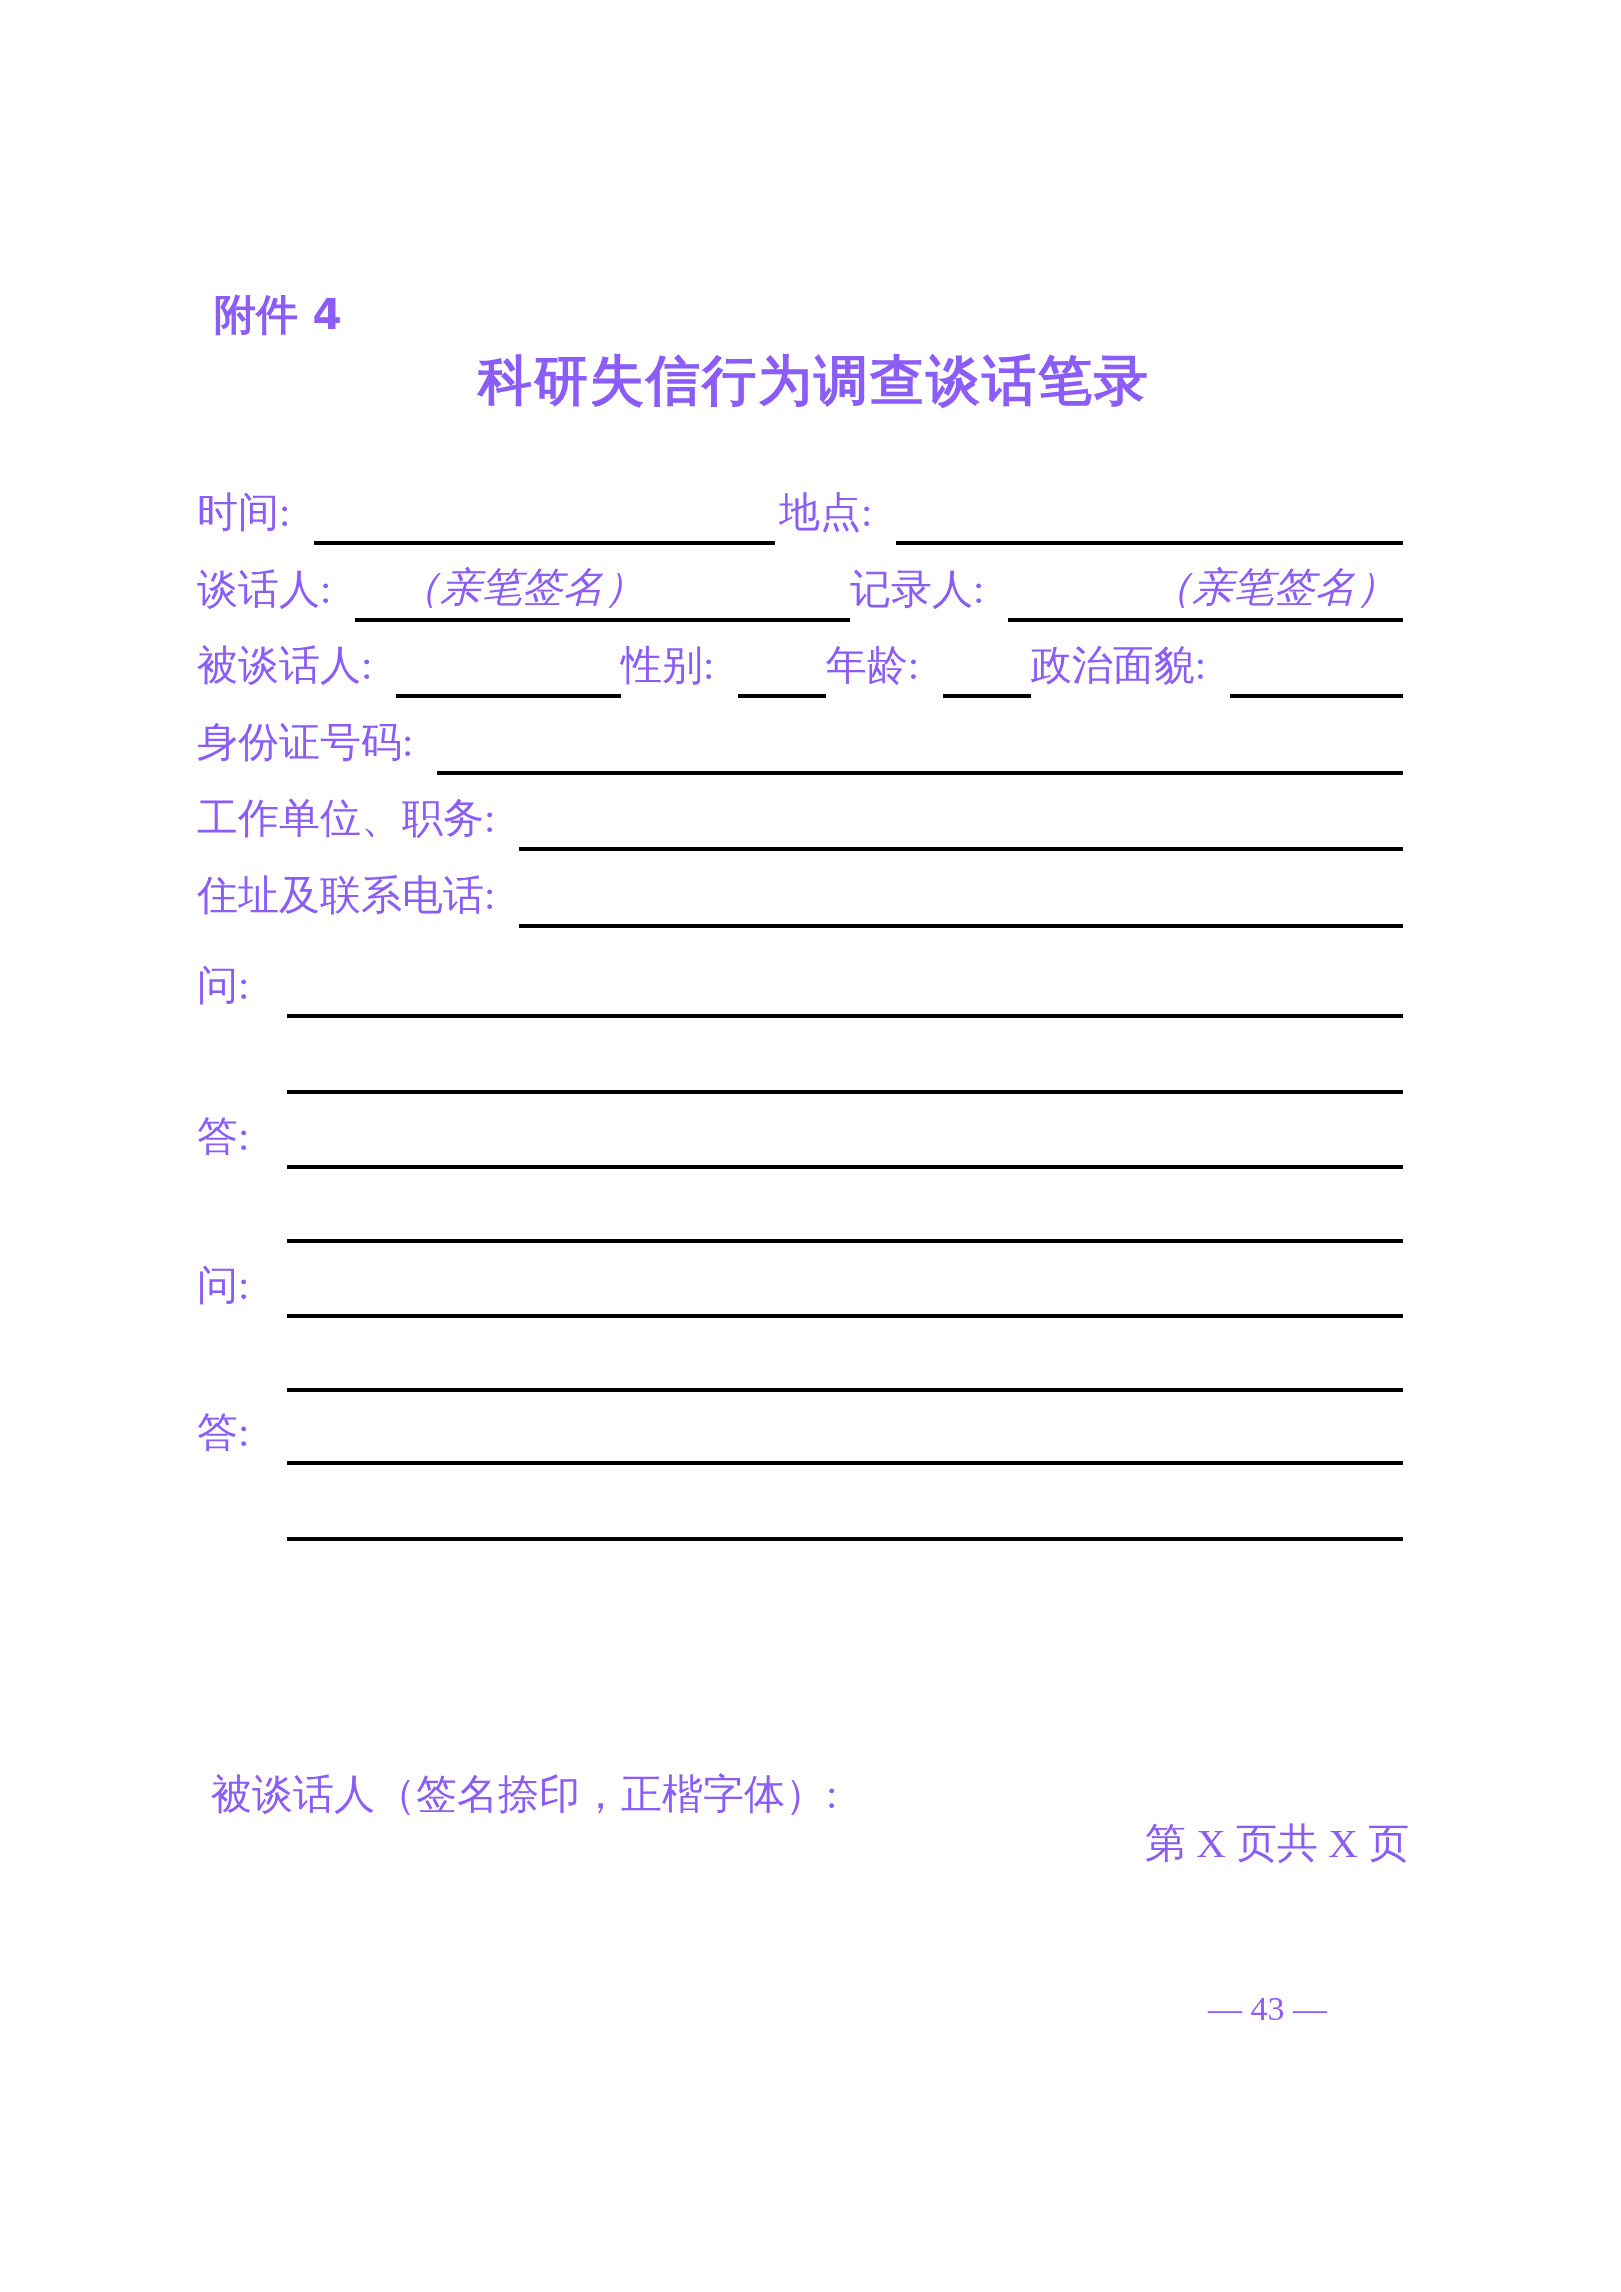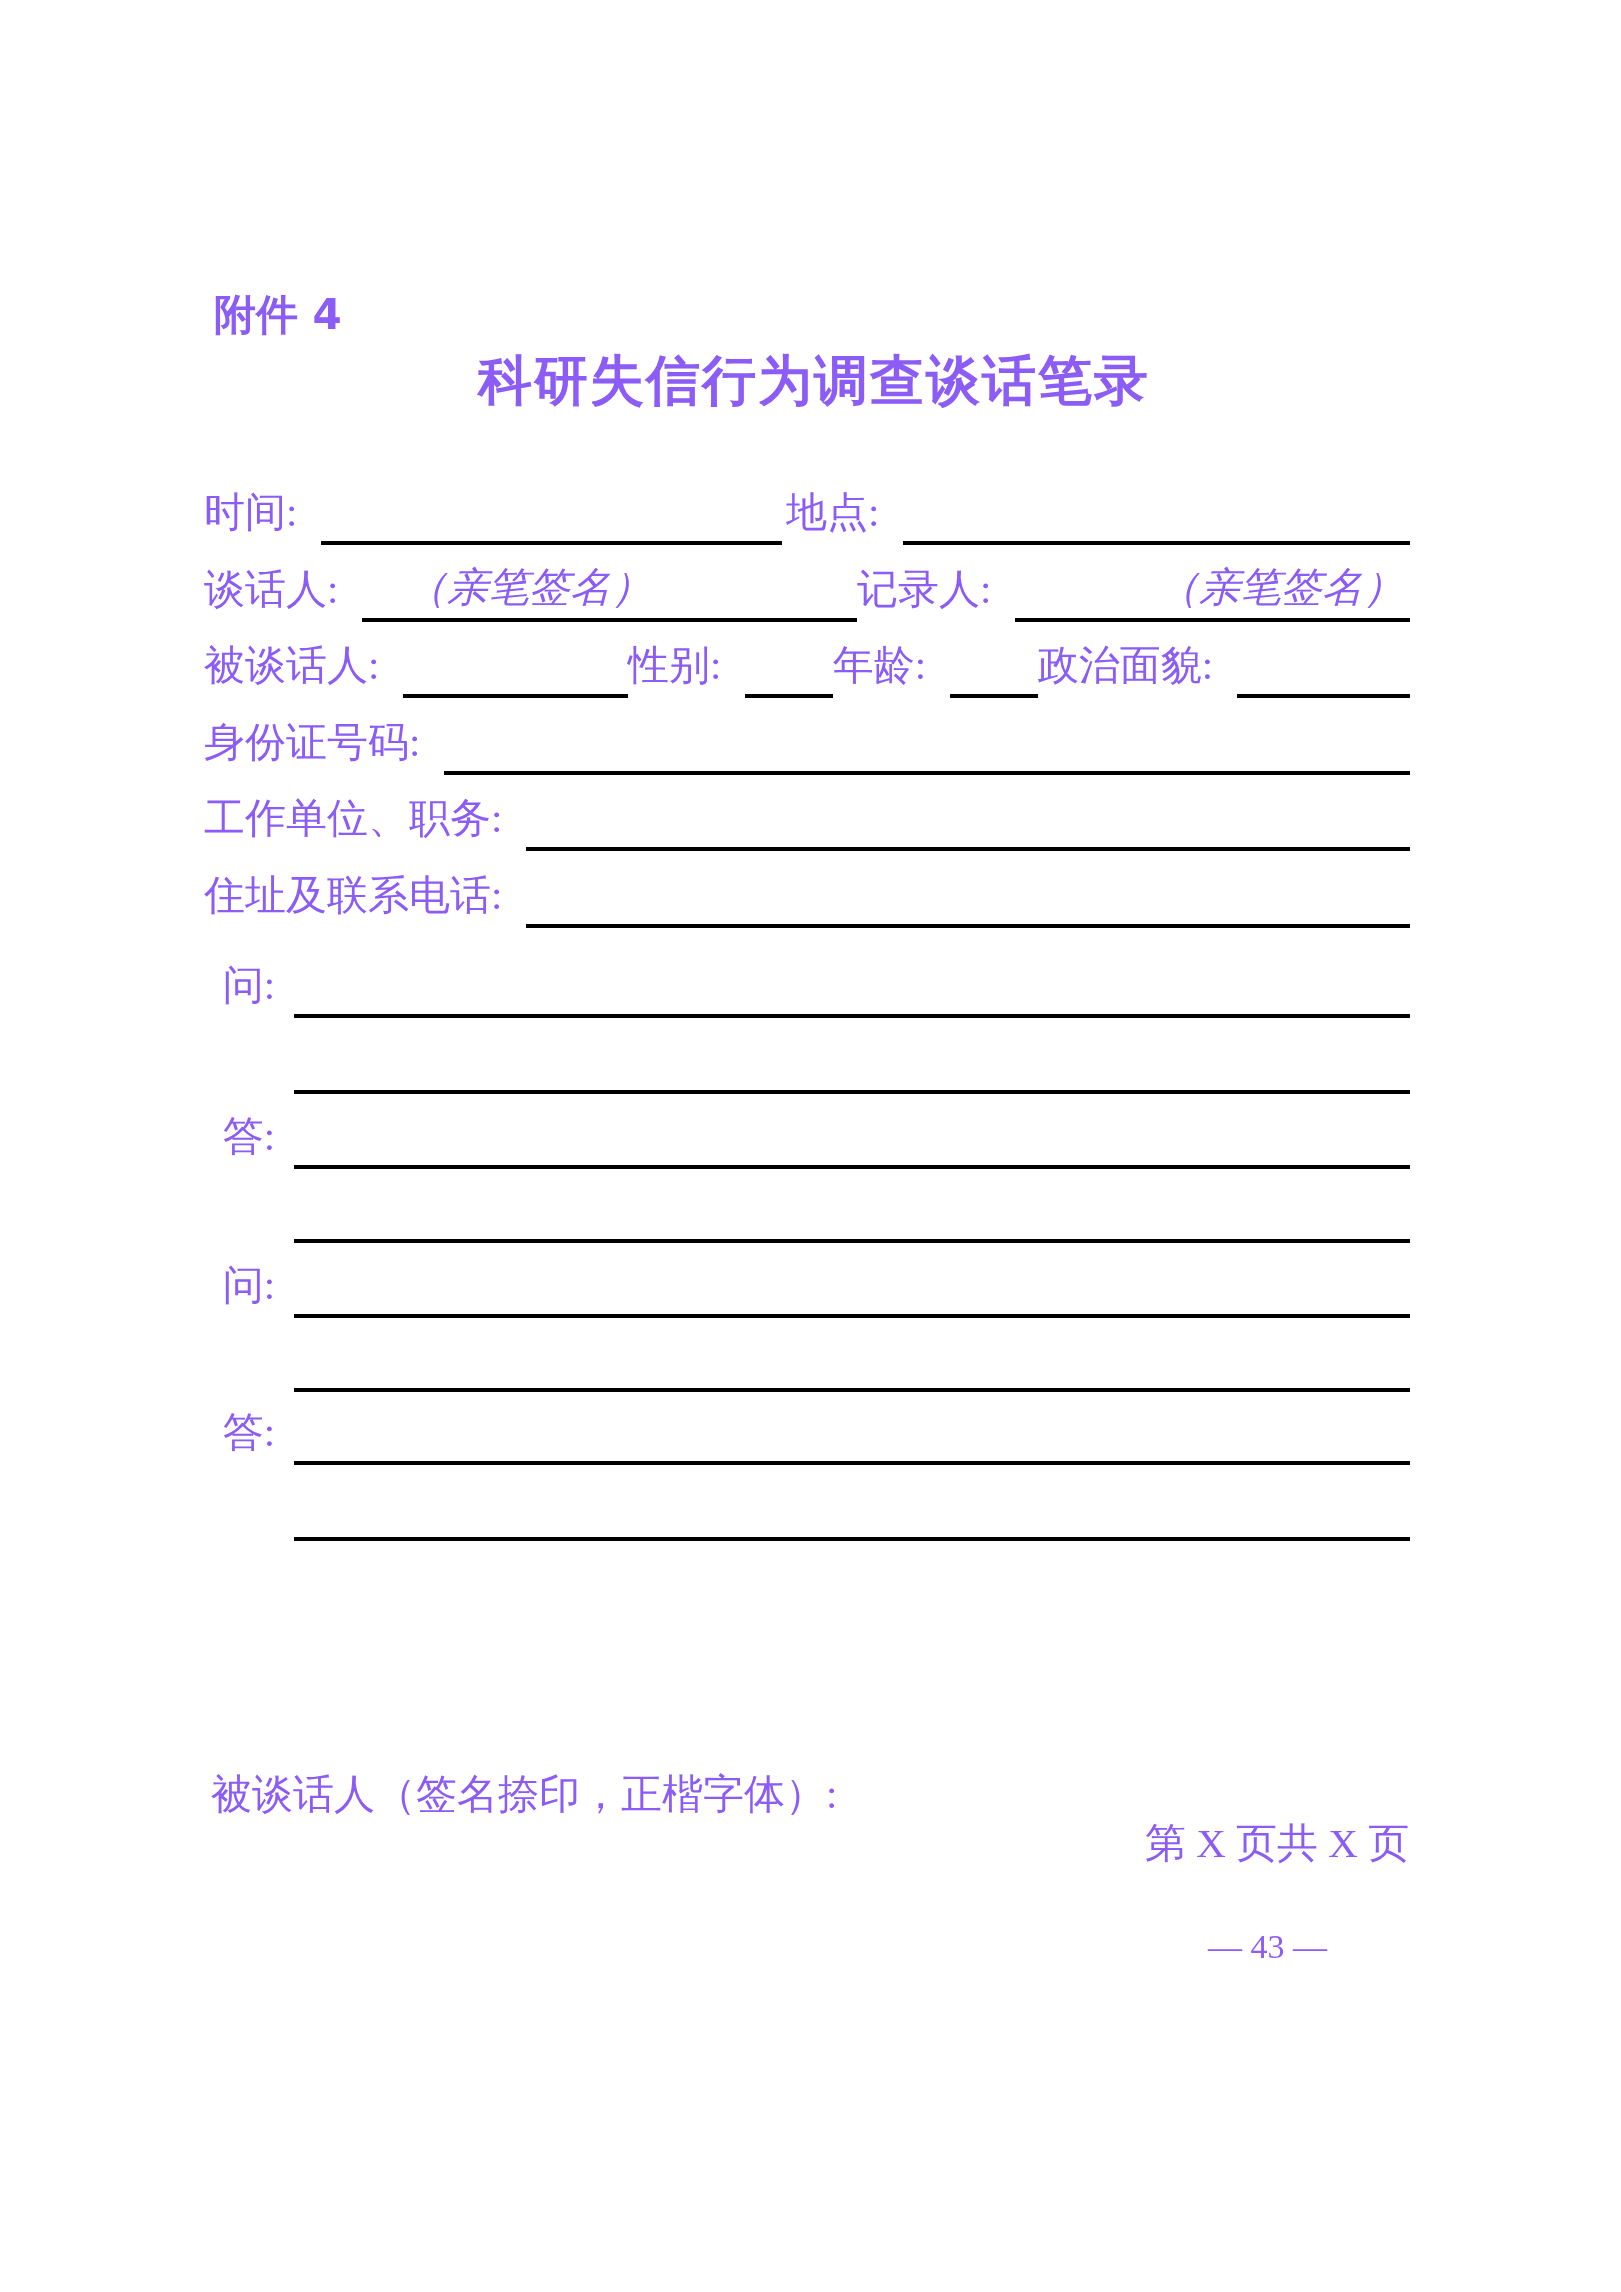--- a/index.html
+++ b/index.html
@@ -28,28 +28,27 @@
     top: 351px;
     text-align: center;
     font-family: "DejaVu Sans", "Liberation Sans", sans-serif;
     font-weight: bold;
     font-size: 54px;
     line-height: 1.1;
     letter-spacing: 2px;
   }
   .row {
     position: absolute;
-    left: 204px;
+    left: 197px;
     width: 1206px;
     height: 69px;
     display: flex;
     align-items: flex-end;
     font-size: 41px;
     line-height: 1;
-    text-align: center;
   }
   .lbl {
     flex: 0 0 auto;
     padding-bottom: 11.8px;
     white-space: nowrap;
   }
   .blank {
     border-bottom: 4.9px solid #000000;
     height: 100%;
     box-sizing: border-box;
@@ -84,21 +83,21 @@
   }
   .page-count-group {
     margin-left: auto;
     padding-right: 7.8px;
     display: flex;
     white-space: nowrap;
   }
   .footer-pageno {
     position: absolute;
     left: 1208px;
-    top: 1930px;
+    top: 1992px;
     font-size: 34px;
     line-height: 1;
     white-space: nowrap;
   }
 </style>
 </head>
 <body>
 
 <div class="page">
 

